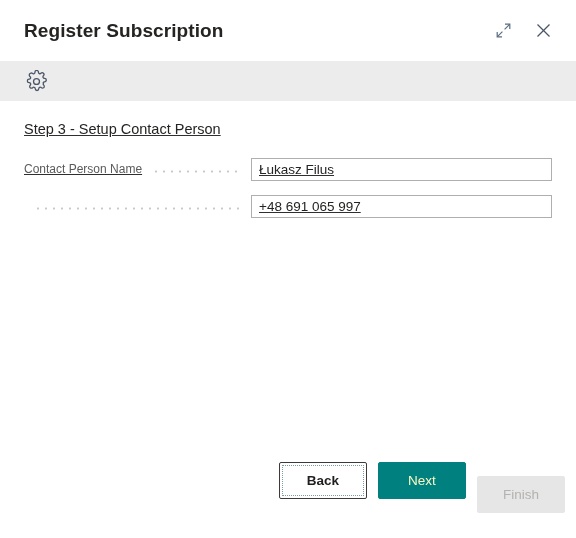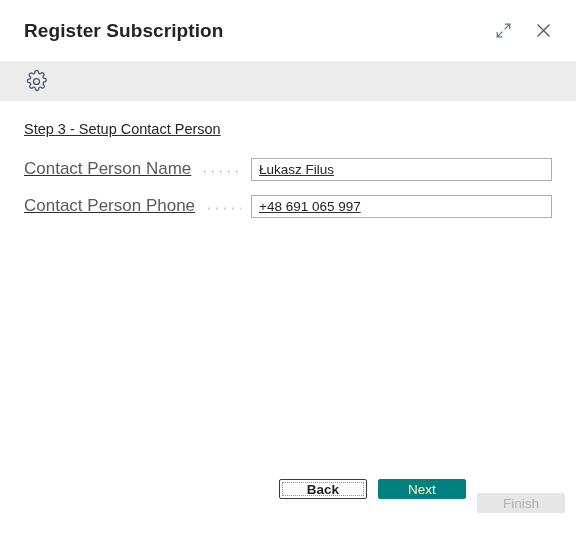--- a/index.html
+++ b/index.html
@@ -97,21 +97,21 @@
     white-space: nowrap;
   }
 
   .form-row {
     display: flex;
     align-items: center;
     height: 28px;
     margin-bottom: 9px;
   }
   .field-label {
-    font-size: 17px;
+    font-size: 12px;
     color: #5a5a5a;
     white-space: nowrap;
     flex: 0 0 auto;
   }
   .leader {
     flex: 1 1 auto;
     height: 13px;
     margin: 0 10px;
     align-self: center;
     background-image: radial-gradient(circle, #c8c8c8 1px, rgba(0,0,0,0) 1.2px);
@@ -140,21 +140,21 @@
   .footer {
     flex: 0 0 auto;
     padding: 0 11px 25px 24px;
     box-sizing: border-box;
     display: flex;
     justify-content: flex-end;
     align-items: center;
     gap: 11px;
   }
   .btn {
-    height: 20px;
+    height: 37px;
     min-width: 88px;
     box-sizing: border-box;
     font-family: "Liberation Sans", sans-serif;
     font-size: 13.5px;
     padding: 0 14px;
     border-radius: 2px;
     cursor: pointer;
     display: flex;
     align-items: center;
     justify-content: center;
@@ -225,21 +225,20 @@
 
     <div class="step-title">Step 3 - Setup Contact Person</div>
 
     <div class="form-row">
       <span class="field-label">Contact Person Name</span>
       <span class="leader"></span>
       <input class="field-input" type="text" value="Łukasz Filus" style="">
     </div>
 
     <div class="form-row">
-      <span class="field-label">Contact Person Phone</span>
       <span class="leader"></span>
       <input class="field-input" type="text" value="+48 691 065 997" style="">
     </div>
 
 
   </div>
 
   <div class="footer">
     <div class="btn btn-back">Back</div>
     <div class="btn btn-next">Next</div>

